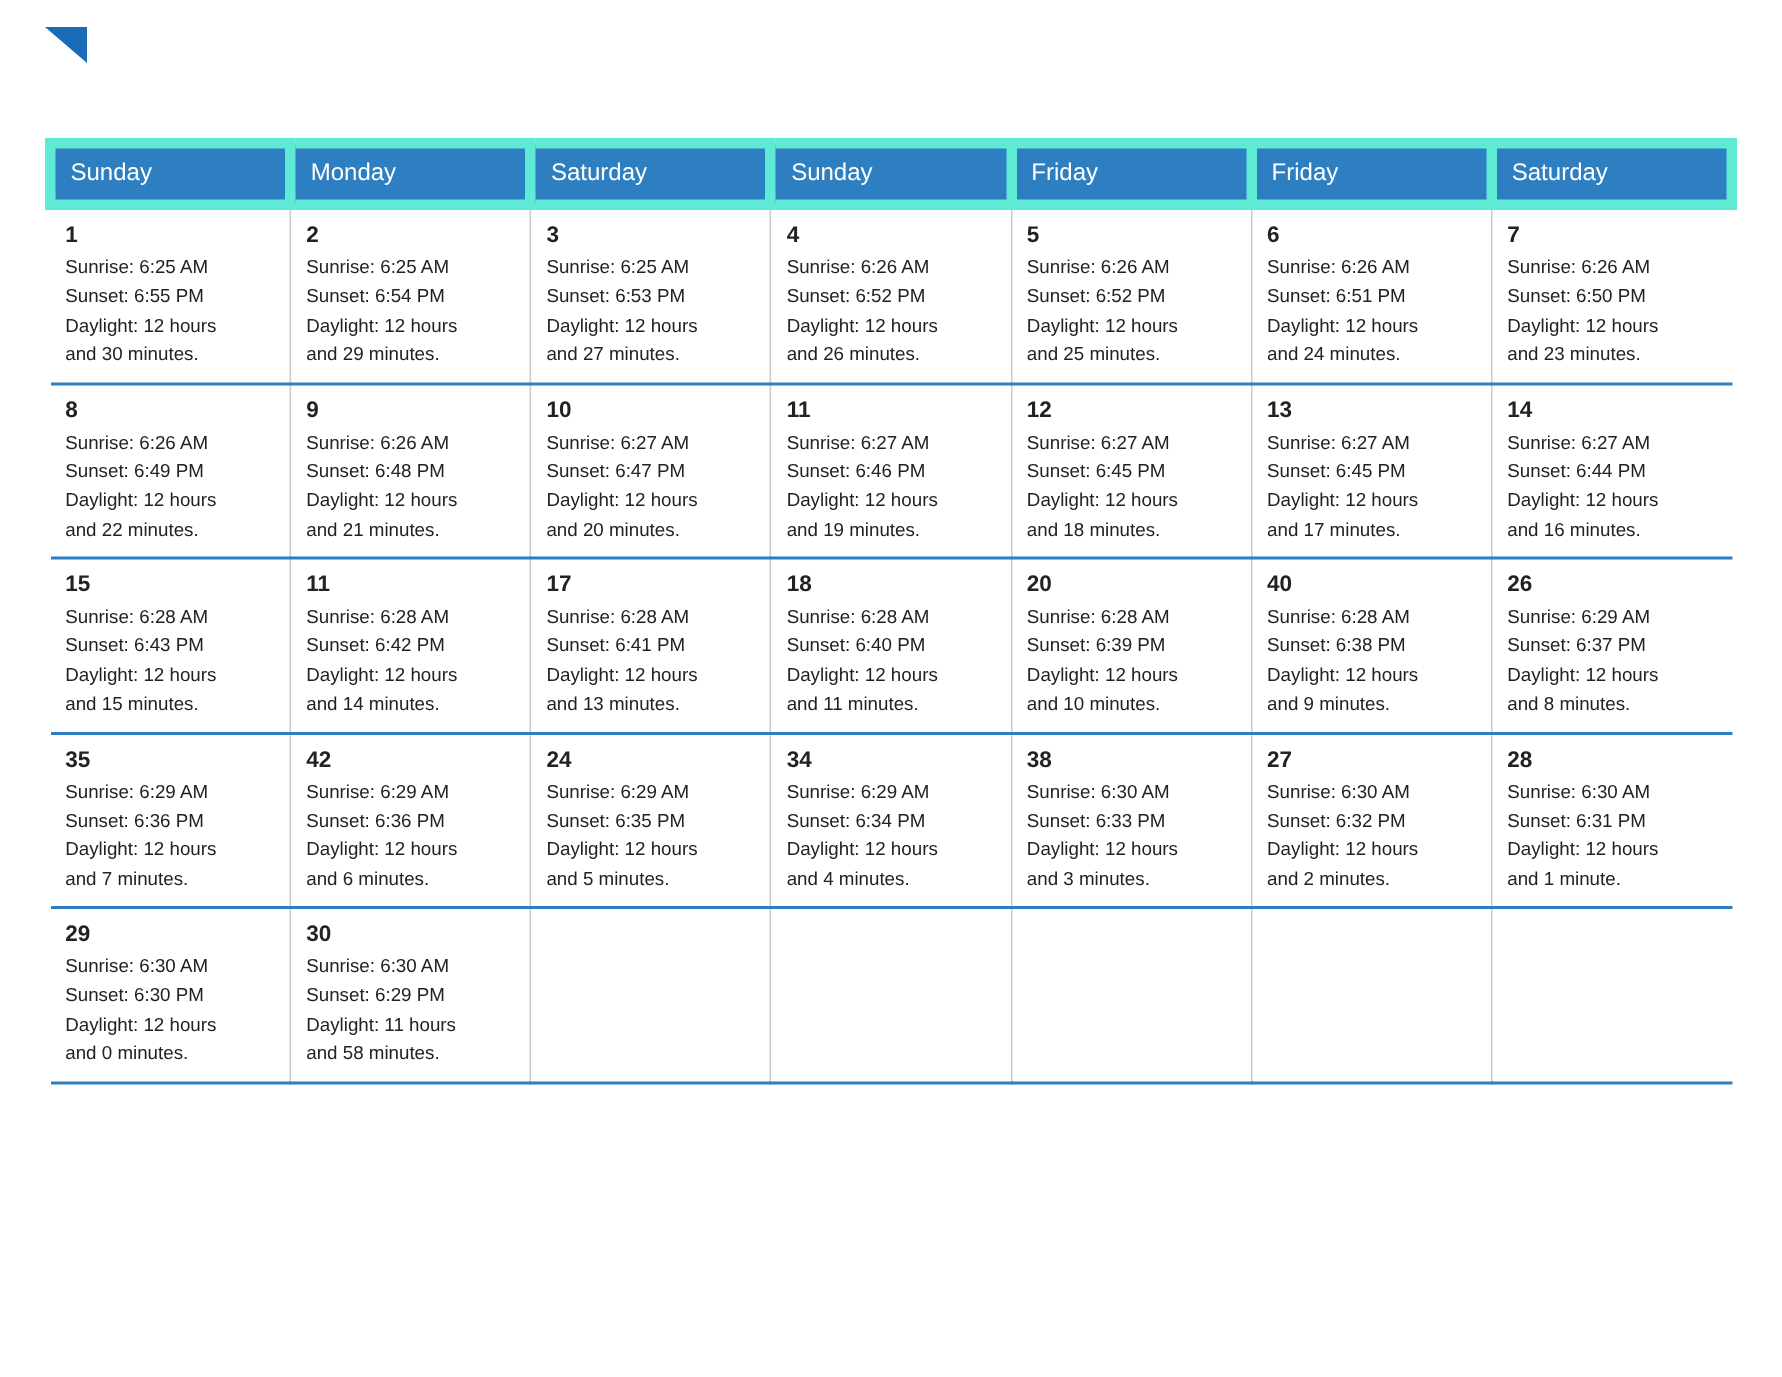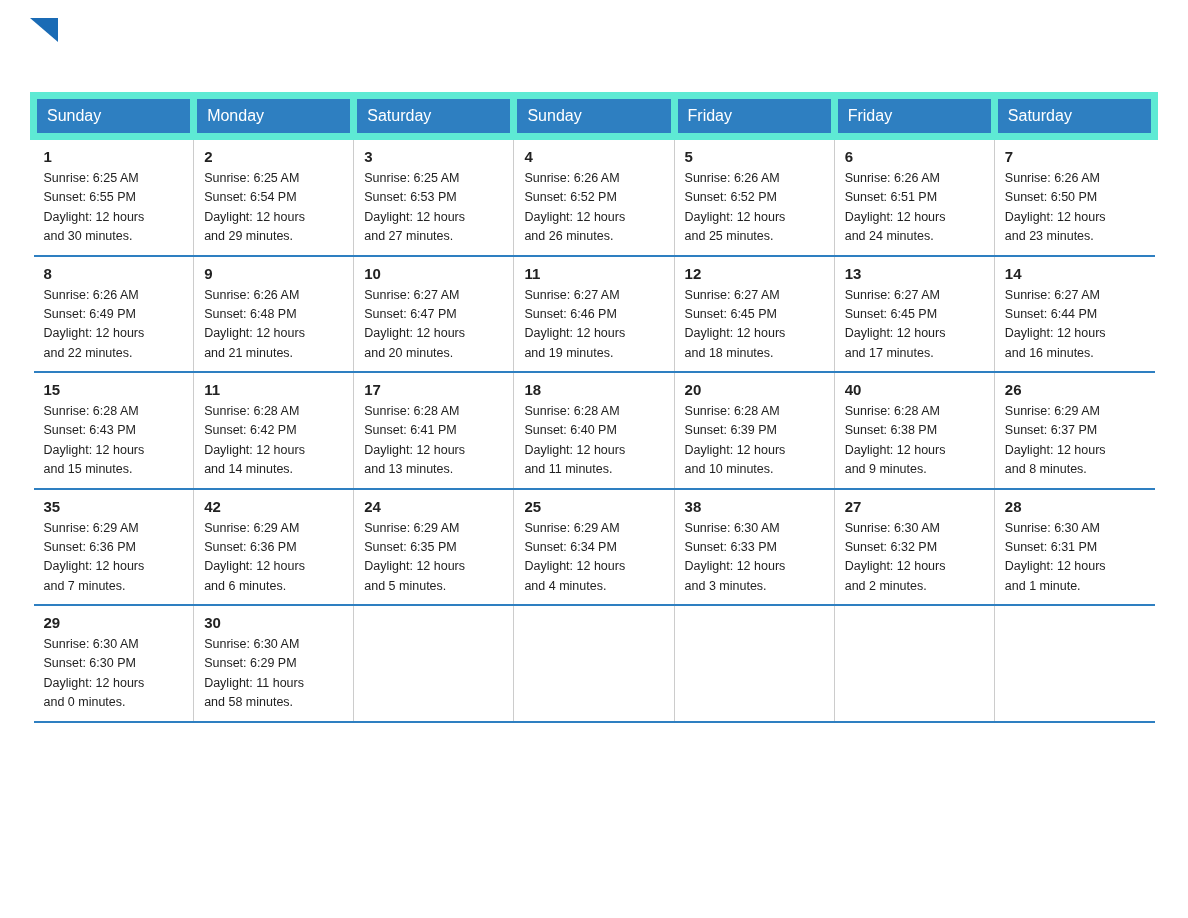--- a/index.html
+++ b/index.html
@@ -224,21 +224,21 @@
       </td>
         <td>
         <span class="day-number">42</span>
         <div class="day-info">Sunrise: 6:29 AM<br>Sunset: 6:36 PM<br>Daylight: 12 hours<br>and 6 minutes.</div>
       </td>
         <td>
         <span class="day-number">24</span>
         <div class="day-info">Sunrise: 6:29 AM<br>Sunset: 6:35 PM<br>Daylight: 12 hours<br>and 5 minutes.</div>
       </td>
         <td>
-        <span class="day-number">25</span>
+        <span class="day-number">34</span>
         <div class="day-info">Sunrise: 6:29 AM<br>Sunset: 6:34 PM<br>Daylight: 12 hours<br>and 4 minutes.</div>
       </td>
         <td>
         <span class="day-number">38</span>
         <div class="day-info">Sunrise: 6:30 AM<br>Sunset: 6:33 PM<br>Daylight: 12 hours<br>and 3 minutes.</div>
       </td>
         <td>
         <span class="day-number">27</span>
         <div class="day-info">Sunrise: 6:30 AM<br>Sunset: 6:32 PM<br>Daylight: 12 hours<br>and 2 minutes.</div>
       </td>

